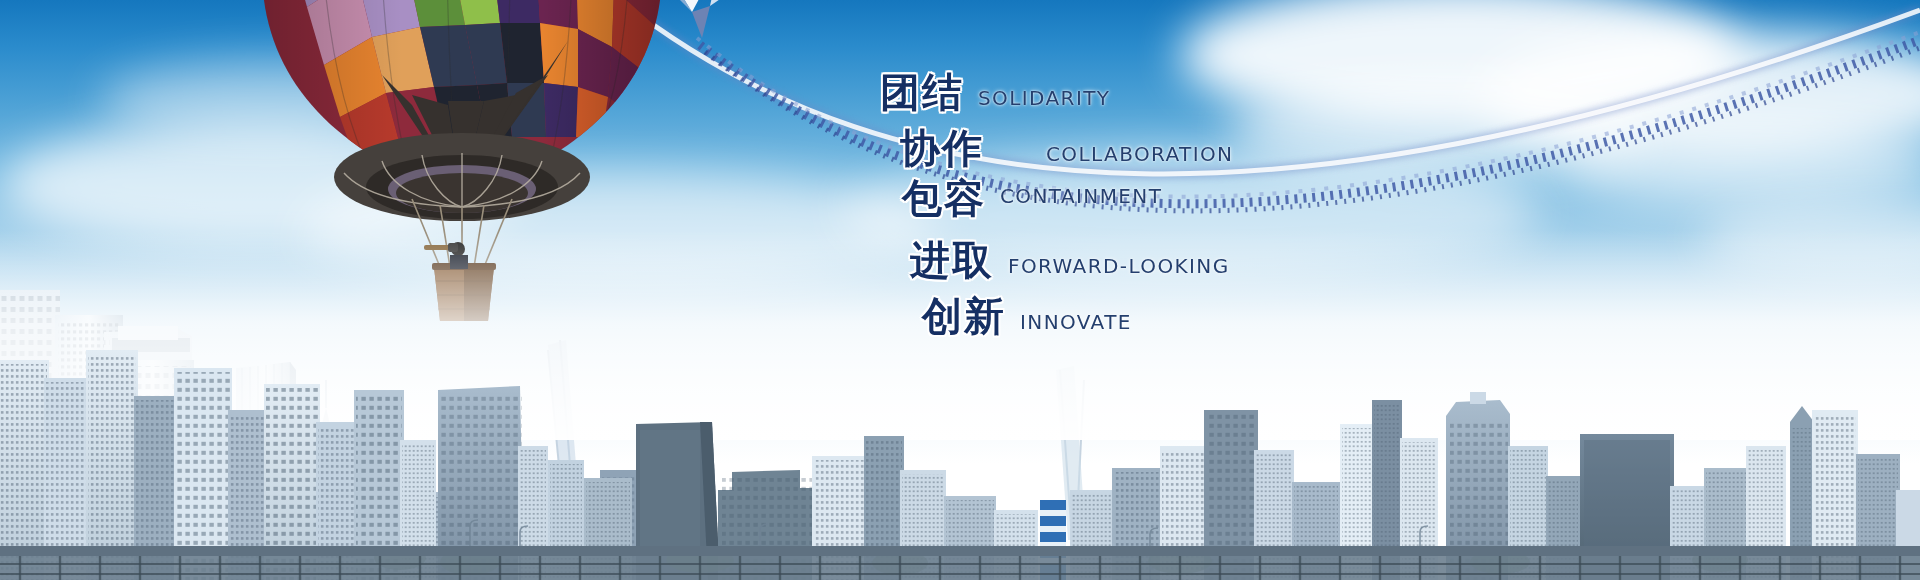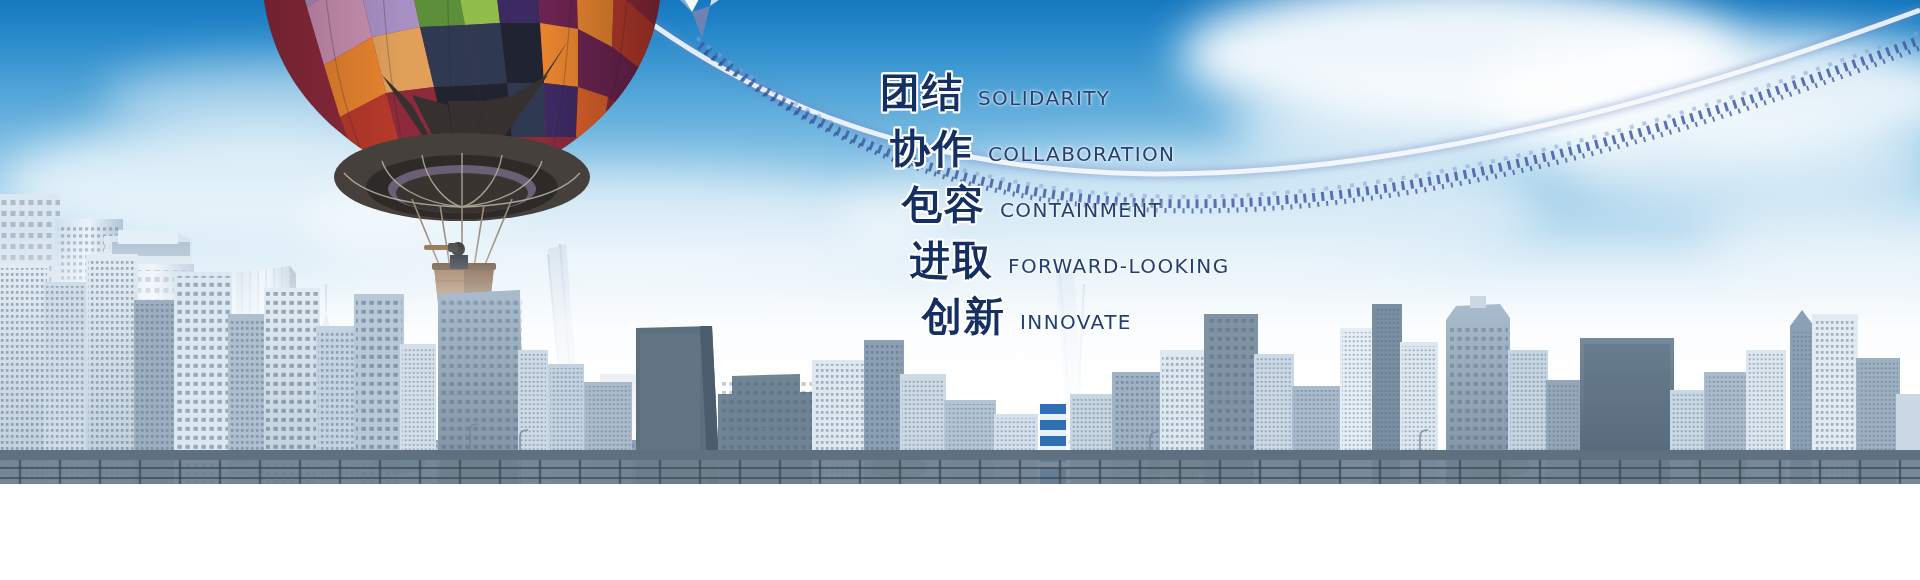--- a/index.html
+++ b/index.html
@@ -1,21 +1,21 @@
 <!DOCTYPE html>
 <html><head>
 <meta charset="utf-8">
 <title>Corporate Values Banner</title>
 <style>
   html,body{margin:0;padding:0;background:#fff;}
   body{font-family:"Liberation Sans","DejaVu Sans",sans-serif;}
 
   #banner{
     position:relative;
-    width:1920px;height:484px;
+    width:1920px;height:580px;
     overflow:hidden;
     background:#fef9c3;
   }
 
   
   .sky{
     position:absolute;inset:0;
     background:
       linear-gradient(to bottom,
         #1577be 0%,
@@ -91,22 +91,22 @@
     font-family:"DejaVu Sans","Liberation Sans",sans-serif;
     font-size:20px;font-weight:500;
     color:#243f6e;
     letter-spacing:1.4px;
     margin-left:14px;
     margin-bottom:4px;
     text-shadow:0 0 4px rgba(255,255,255,.85), 0 0 2px rgba(255,255,255,.9);
   }
   
   .row-0{margin-left:20px;}
-  .row-1{margin-left:30px;}
-  .row-2{margin-left:42px;}
+  .row-1{margin-left:40px;gap:48px;}
+  .row-2{margin-left:42px;align-items:center;}
   .row-3{margin-left:50px;text-align:right;}
   .row-4{margin-left:62px;align-items:flex-end;}
 </style>
 </head>
 <body>
 
 <div id="banner">
 
   <div class="sky"></div>
   <div class="cloud c1"></div>

